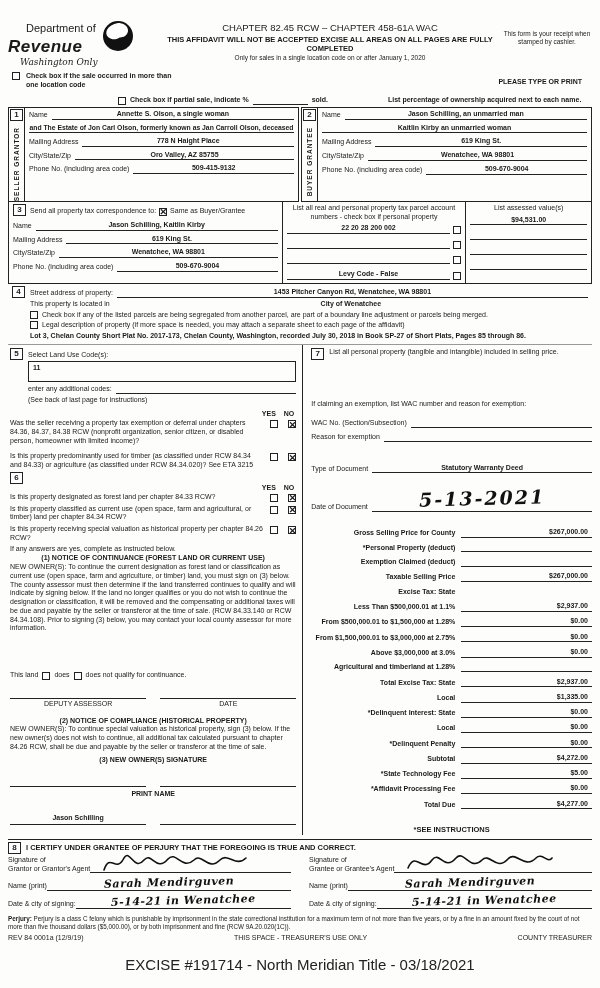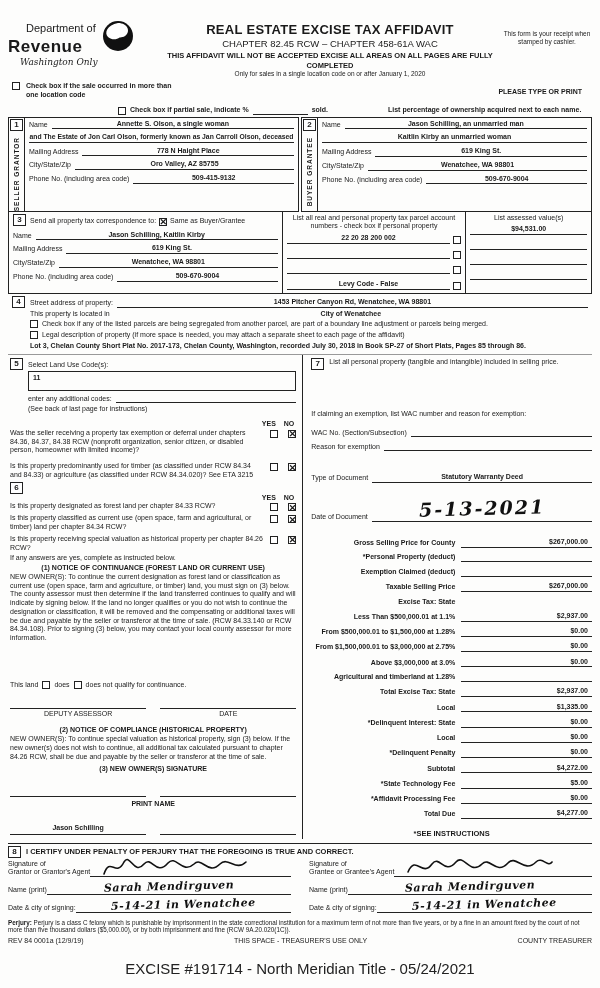--- a/index.html
+++ b/index.html
@@ -15,21 +15,21 @@
   .grow { flex:1; }
   .cb { display:inline-block; width:8px; height:8px; border:1px solid #222; background:#fff;
         position:relative; vertical-align:middle; flex:none; }
   .cb.checked::after { content:"✕"; position:absolute; left:-0.5px; top:-1.5px; font-size:9px; font-weight:bold; }
   .secnum { display:inline-block; border:1px solid #222; width:13px; height:12px; text-align:center;
             font-weight:bold; font-size:8px; flex:none; background:#fff; }
   
   .hdr { display:flex; margin-bottom:4px; }
   .logo { width:150px; position:relative; }
   .logo .dept { font-size:11px; margin-left:18px; }
-  .logo .rev { font-size:17px; font-weight:bold; letter-spacing:0.5px; }
+  .logo .rev { font-size:17px; font-weight:bold; letter-spacing:0.5px;font-style:italic; }
   .logo .ws { font-size:9px; font-style:italic; margin-left:12px; font-family:"DejaVu Serif", serif; }
   .logo svg { position:absolute; left:92px; top:-4px; }
   .htitle { flex:1; text-align:center; }
   .htitle .t1 { font-size:13px; font-weight:bold; letter-spacing:0.3px; }
   .htitle .t2 { font-size:9.5px; }
   .htitle .t3 { font-size:7.5px; font-weight:bold; margin-top:1px; }
   .htitle .t4 { font-size:6.5px; }
   .receipt { width:90px; font-size:6.5px; text-align:center; padding-top:8px; }
   .multiloc { display:flex; gap:6px; margin:2px 0 6px 4px; align-items:flex-start; }
   .multiloc .txt { width:150px; font-weight:bold; }
@@ -100,21 +100,20 @@
       <div class="dept">Department of</div>
       <div class="rev">Revenue</div>
       <div class="ws">Washington Only</div>
       <svg width="36" height="36" viewBox="0 0 36 36">
         <circle cx="18" cy="18" r="15" fill="#111"></circle>
         <path d="M18 5 C28 5 31 14 25 18 C20 21 14 19 15 14 C16 10 22 10 22 15 C22 20 14 24 8 19 C4 15 7 7 18 5 Z" fill="#fff"></path>
         <path d="M30 28 L22 22 L26 20 Z" fill="#111"></path>
       </svg>
     </div>
     <div class="htitle">
-      <div class="t1">REAL ESTATE EXCISE TAX AFFIDAVIT</div>
       <div class="t2">CHAPTER 82.45 RCW – CHAPTER 458-61A WAC</div>
       <div class="t3">THIS AFFIDAVIT WILL NOT BE ACCEPTED EXCISE ALL AREAS ON ALL PAGES ARE FULLY COMPLETED</div>
       <div class="t4">Only for sales in a single location code on or after January 1, 2020</div>
     </div>
     <div class="receipt">This form is your receipt when stamped by cashier.</div>
   </div>
 
   <div class="multiloc">
     <span class="cb"></span>
     <span class="txt">Check box if the sale occurred in more than one location code</span>
@@ -457,28 +456,28 @@
           </div>
           <div class="feerow">
             <span class="fl">*Affidavit Processing Fee</span>
             <span class="fv">$0.00</span>
           </div>
           <div class="feerow">
             <span class="fl">Total Due</span>
             <span class="fv">$4,277.00</span>
           </div>
         </div>
-      <div class="minnote" style="margin-top:10px;">*SEE INSTRUCTIONS</div>
+      <div class="minnote" style="margin-top:16px;">*SEE INSTRUCTIONS</div>
     </div>
   </div>
 
   <div class="sec8">
     <div class="certify">
       <span class="secnum">8</span>
-      <span>I CERTIFY UNDER PENALTY OF PERJURY THAT THE FOREGOING IS TRUE AND CORRECT.</span>
+      <span>I CERTIFY UNDER GRANTEE OF PERJURY THAT THE FOREGOING IS TRUE AND CORRECT.</span>
     </div>
     <div class="sigs">
       <div class="sigcol">
         <div class="sigrow">
           <span class="lbl">Signature of
 Grantor or Grantor's Agent</span>
           <span class="sigline">
             <svg width="150" height="26" viewBox="0 0 150 26">
               <path d="M4 20 C10 2 16 24 24 8 C30 -2 34 22 44 10 C52 1 56 23 68 9 C76 0 82 21 94 10 C102 2 108 22 120 10 C128 2 136 18 146 8" fill="none" stroke="#111" stroke-width="1.6" stroke-linecap="round"></path>
             </svg>
@@ -516,15 +515,15 @@
     <div class="perjury">
       <b>Perjury:</b> <span>Perjury is a class C felony which is punishable by imprisonment in the state correctional institution for a maximum term of not more than five years, or by a fine in an amount fixed by the court of not more than five thousand dollars ($5,000.00), or by both imprisonment and fine (RCW 9A.20.020(1C)).</span>
     </div>
     <div class="revline">
       <span>REV 84 0001a (12/9/19)</span>
       <span class="mid">THIS SPACE - TREASURER'S USE ONLY</span>
       <span>COUNTY TREASURER</span>
     </div>
   </div>
 
-  <div class="stamp">EXCISE #191714 - North Meridian Title - 05/24/2021</div>
+  <div class="stamp">EXCISE #191714 - North Meridian Title - 03/18/2021</div>
 
 </div>
 
 </body></html>

